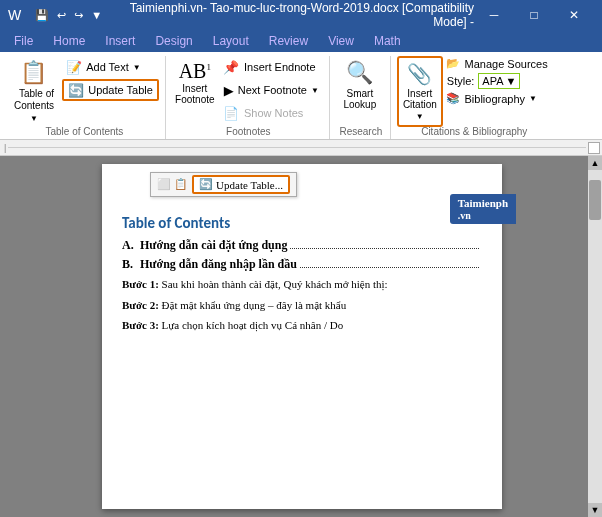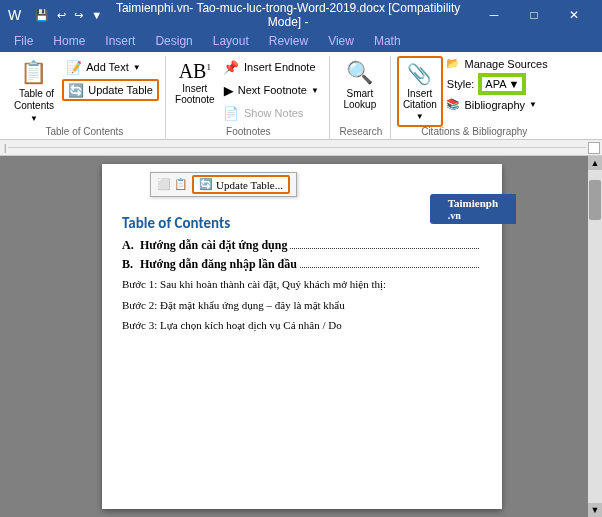--- a/index.html
+++ b/index.html
@@ -12,21 +12,21 @@
       height: 30px;
       display: flex;
       align-items: center;
       padding: 0 8px;
       font-size: 12px;
     }
     .title-bar-controls { display: flex; align-items: center; gap: 6px; }
     .title-icon { font-size: 14px; }
     .title-bar-icons { display: flex; gap: 8px; margin-left: 8px; }
     .title-btn { font-size: 11px; color: white; cursor: pointer; }
-    .title-text { flex: 1; text-align: center; font-size: 12px; }
+    .title-text { flex: 1; text-align: right; font-size: 12px; }
     .window-controls { display: flex; gap: 0; }
     .win-btn { width: 40px; height: 30px; display: flex; align-items: center; justify-content: center; cursor: pointer; font-size: 12px; }
 
     
     .menu-bar {
       background: #2b579a;
       height: 22px;
       display: flex;
       align-items: center;
       padding: 0 4px;
@@ -265,21 +265,21 @@
       margin: 0 3px 3px 3px;
     }
 
     .body-text {
       font-size: 11px;
       font-family: 'Times New Roman', serif;
       line-height: 1.5;
       margin-bottom: 4px;
     }
     .body-text strong {
-      font-weight: normal;
+      font-weight: bold;
     }
 
     
     .right-scrollbar {
       width: 14px;
       background: #e0e0e0;
       flex-shrink: 0;
       display: flex;
       flex-direction: column;
       align-items: center;
@@ -290,28 +290,28 @@
 
     
     .watermark {
       position: absolute;
       right: -14px;
       top: 30px;
       background: #2b579a;
       color: white;
       font-size: 11px;
       font-weight: bold;
-      padding: 3px 18px;
+      padding: 3px 8px;
       border-radius: 3px 0 0 3px;
       writing-mode: horizontal-tb;
       z-index: 10;
     }
 
     .select-box {
-      border: 4px solid #84cc16;
+      border: 1px solid #84cc16;
       background: white;
       padding: 1px 3px;
       font-size: 11px;
       cursor: pointer;
       display: flex;
       align-items: center;
       gap: 2px;
     }
   </style>
 </head>

